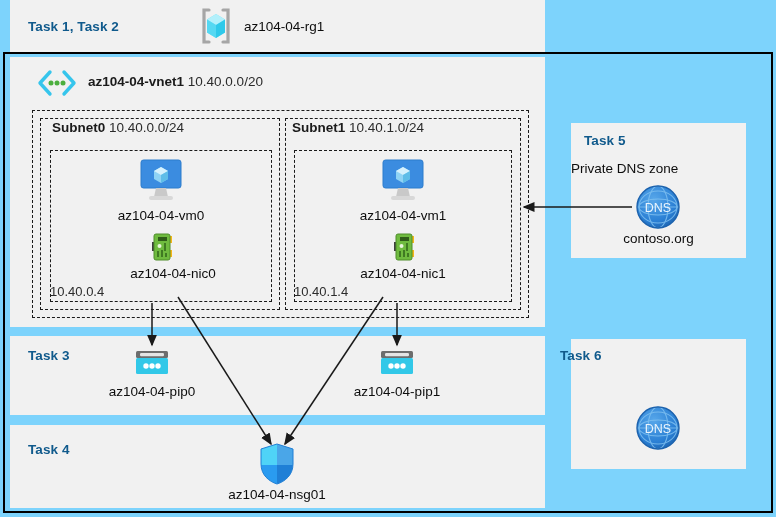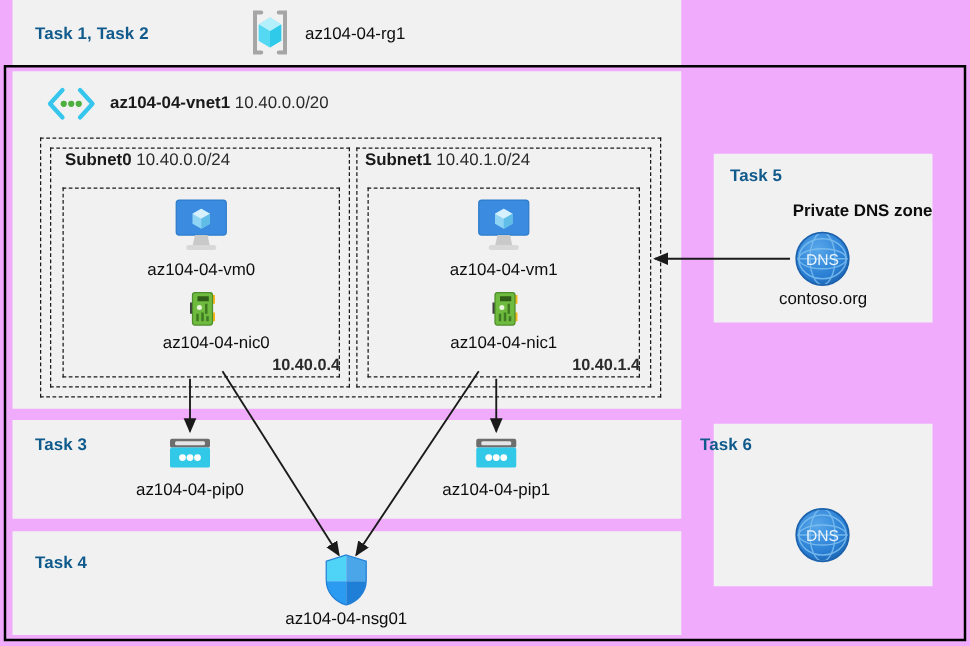--- a/index.html
+++ b/index.html
@@ -1,38 +1,38 @@
 <!DOCTYPE html>
 <html><head>
 <meta charset="utf-8">
 <style>
   html,body{margin:0;padding:0;background:#ffffff;}
   body{width:776px;height:517px;overflow:hidden;
        font-family:"Liberation Sans","DejaVu Sans",sans-serif;}
-  #stage{position:relative;width:776px;height:517px;background:#f0abfc;}
+  #stage{position:relative;width:776px;height:517px;background:#7dd3fc;}
 
   
   .panel{position:absolute;background:#f1f1f1;box-sizing:border-box;}
   .outer-border{position:absolute;box-sizing:border-box;border:2px solid #000;}
 
   .task-label{position:absolute;color:#105a8c;font-weight:bold;font-size:13.5px;
               letter-spacing:.1px;white-space:nowrap;}
 
   .dashed{position:absolute;box-sizing:border-box;border:1.6px dashed #1a1a1a;}
 
   .hdr{position:absolute;white-space:nowrap;font-size:13.5px;color:#1a1a1a;}
   .hdr b{font-weight:bold;}
   .hdr .cidr{font-weight:normal;color:#2b2b2b;}
 
   .res-name{position:absolute;text-align:center;white-space:nowrap;
             font-weight:normal;font-size:13.5px;color:#0d0d0d;}
-  .res-sub{position:absolute;text-align:right;white-space:nowrap;
-           font-weight:bold;font-size:13px;color:#2b2b2b;}
-  .res-title{position:absolute;text-align:right;white-space:nowrap;
-             font-weight:bold;font-size:13.5px;color:#0d0d0d;}
+  .res-sub{position:absolute;text-align:left;white-space:nowrap;
+           font-weight:normal;font-size:13px;color:#2b2b2b;}
+  .res-title{position:absolute;text-align:left;white-space:nowrap;
+             font-weight:normal;font-size:13.5px;color:#0d0d0d;}
 
   .icon{position:absolute;}
   svg{display:block;overflow:visible;}
 
   #edges{position:absolute;left:0;top:0;width:776px;height:517px;pointer-events:none;}
 </style>
 </head>
 <body>
 
 <div id="stage">

